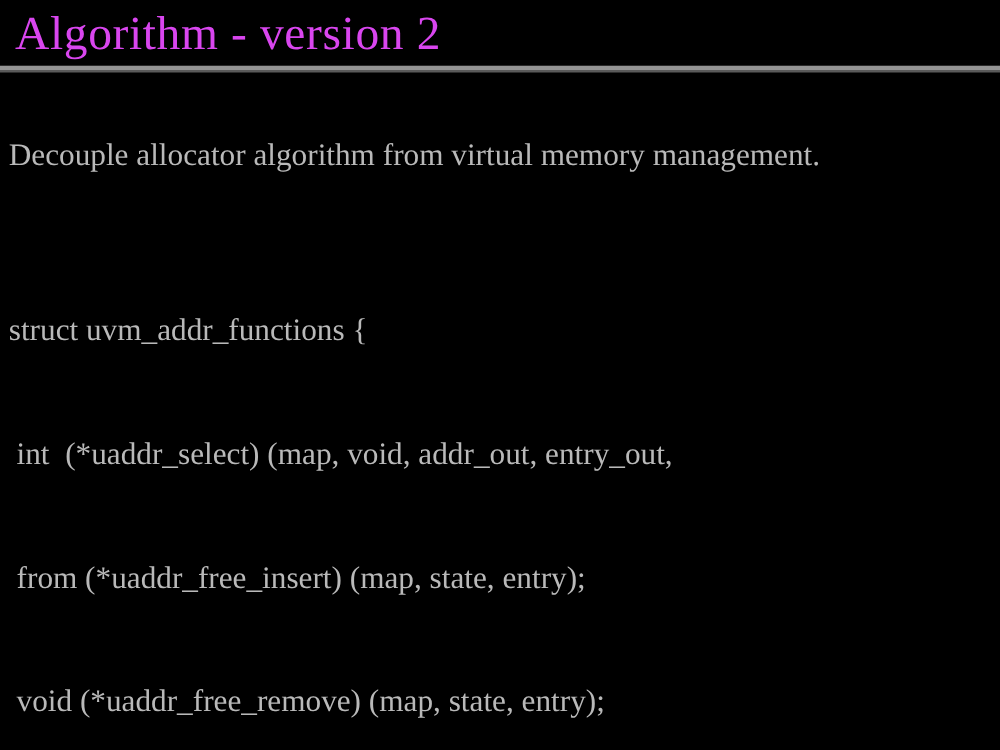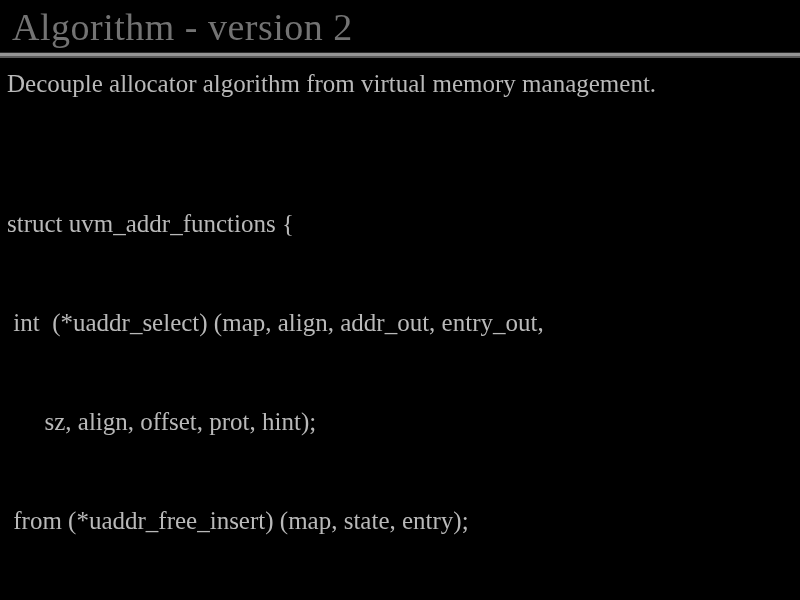--- a/index.html
+++ b/index.html
@@ -15,21 +15,21 @@
     overflow: hidden;
     font-family: "Liberation Serif", "DejaVu Serif", serif;
   }
   .title {
     position: absolute;
     left: 12px;
     top: 4px;
     font-size: 38px;
     line-height: 46px;
     letter-spacing: 0.5px;
-    color: #737373;
+    color: #d946ef;
     white-space: pre;
   }
   .title-rule {
     position: absolute;
     left: 0;
     top: 52px;
     width: 800px;
     height: 6px;
     background: linear-gradient(
       to bottom,
@@ -42,20 +42,21 @@
     position: absolute;
     left: 7px;
     top: 68px;
     right: 0;
     color: #b9b9b9;
     font-size: 25px;
   }
   .subtitle {
     white-space: pre;
     line-height: 31px;
+    margin-top: 41px;
   }
   .code-block {
     white-space: pre;
   }
   .code-block.first {
     margin-top: 41px;
   }
   .code-line {
     white-space: pre;
     line-height: 31px;
@@ -71,21 +72,21 @@
   <div class="title">Algorithm - version 2</div>
 
   <div class="title-rule"></div>
 
   <div class="body">
 
     <div class="subtitle">Decouple allocator algorithm from virtual memory management.</div>
 
     <div class="code-block first">
       <div class="code-line">struct uvm_addr_functions {</div>
-      <div class="code-line"> int  (*uaddr_select) (map, align, addr_out, entry_out,</div>
-      <div class="code-line">      sz, align, offset, prot, hint);</div>
+      <div class="code-line"> int  (*uaddr_select) (map, void, addr_out, entry_out,</div>
       <div class="code-line"> from (*uaddr_free_insert) (map, state, entry);</div>
+      <div class="code-line"> void (*uaddr_free_remove) (map, state, entry);</div>
       
       
     </div>
 
   </div>
 </div>
 
 </body></html>

